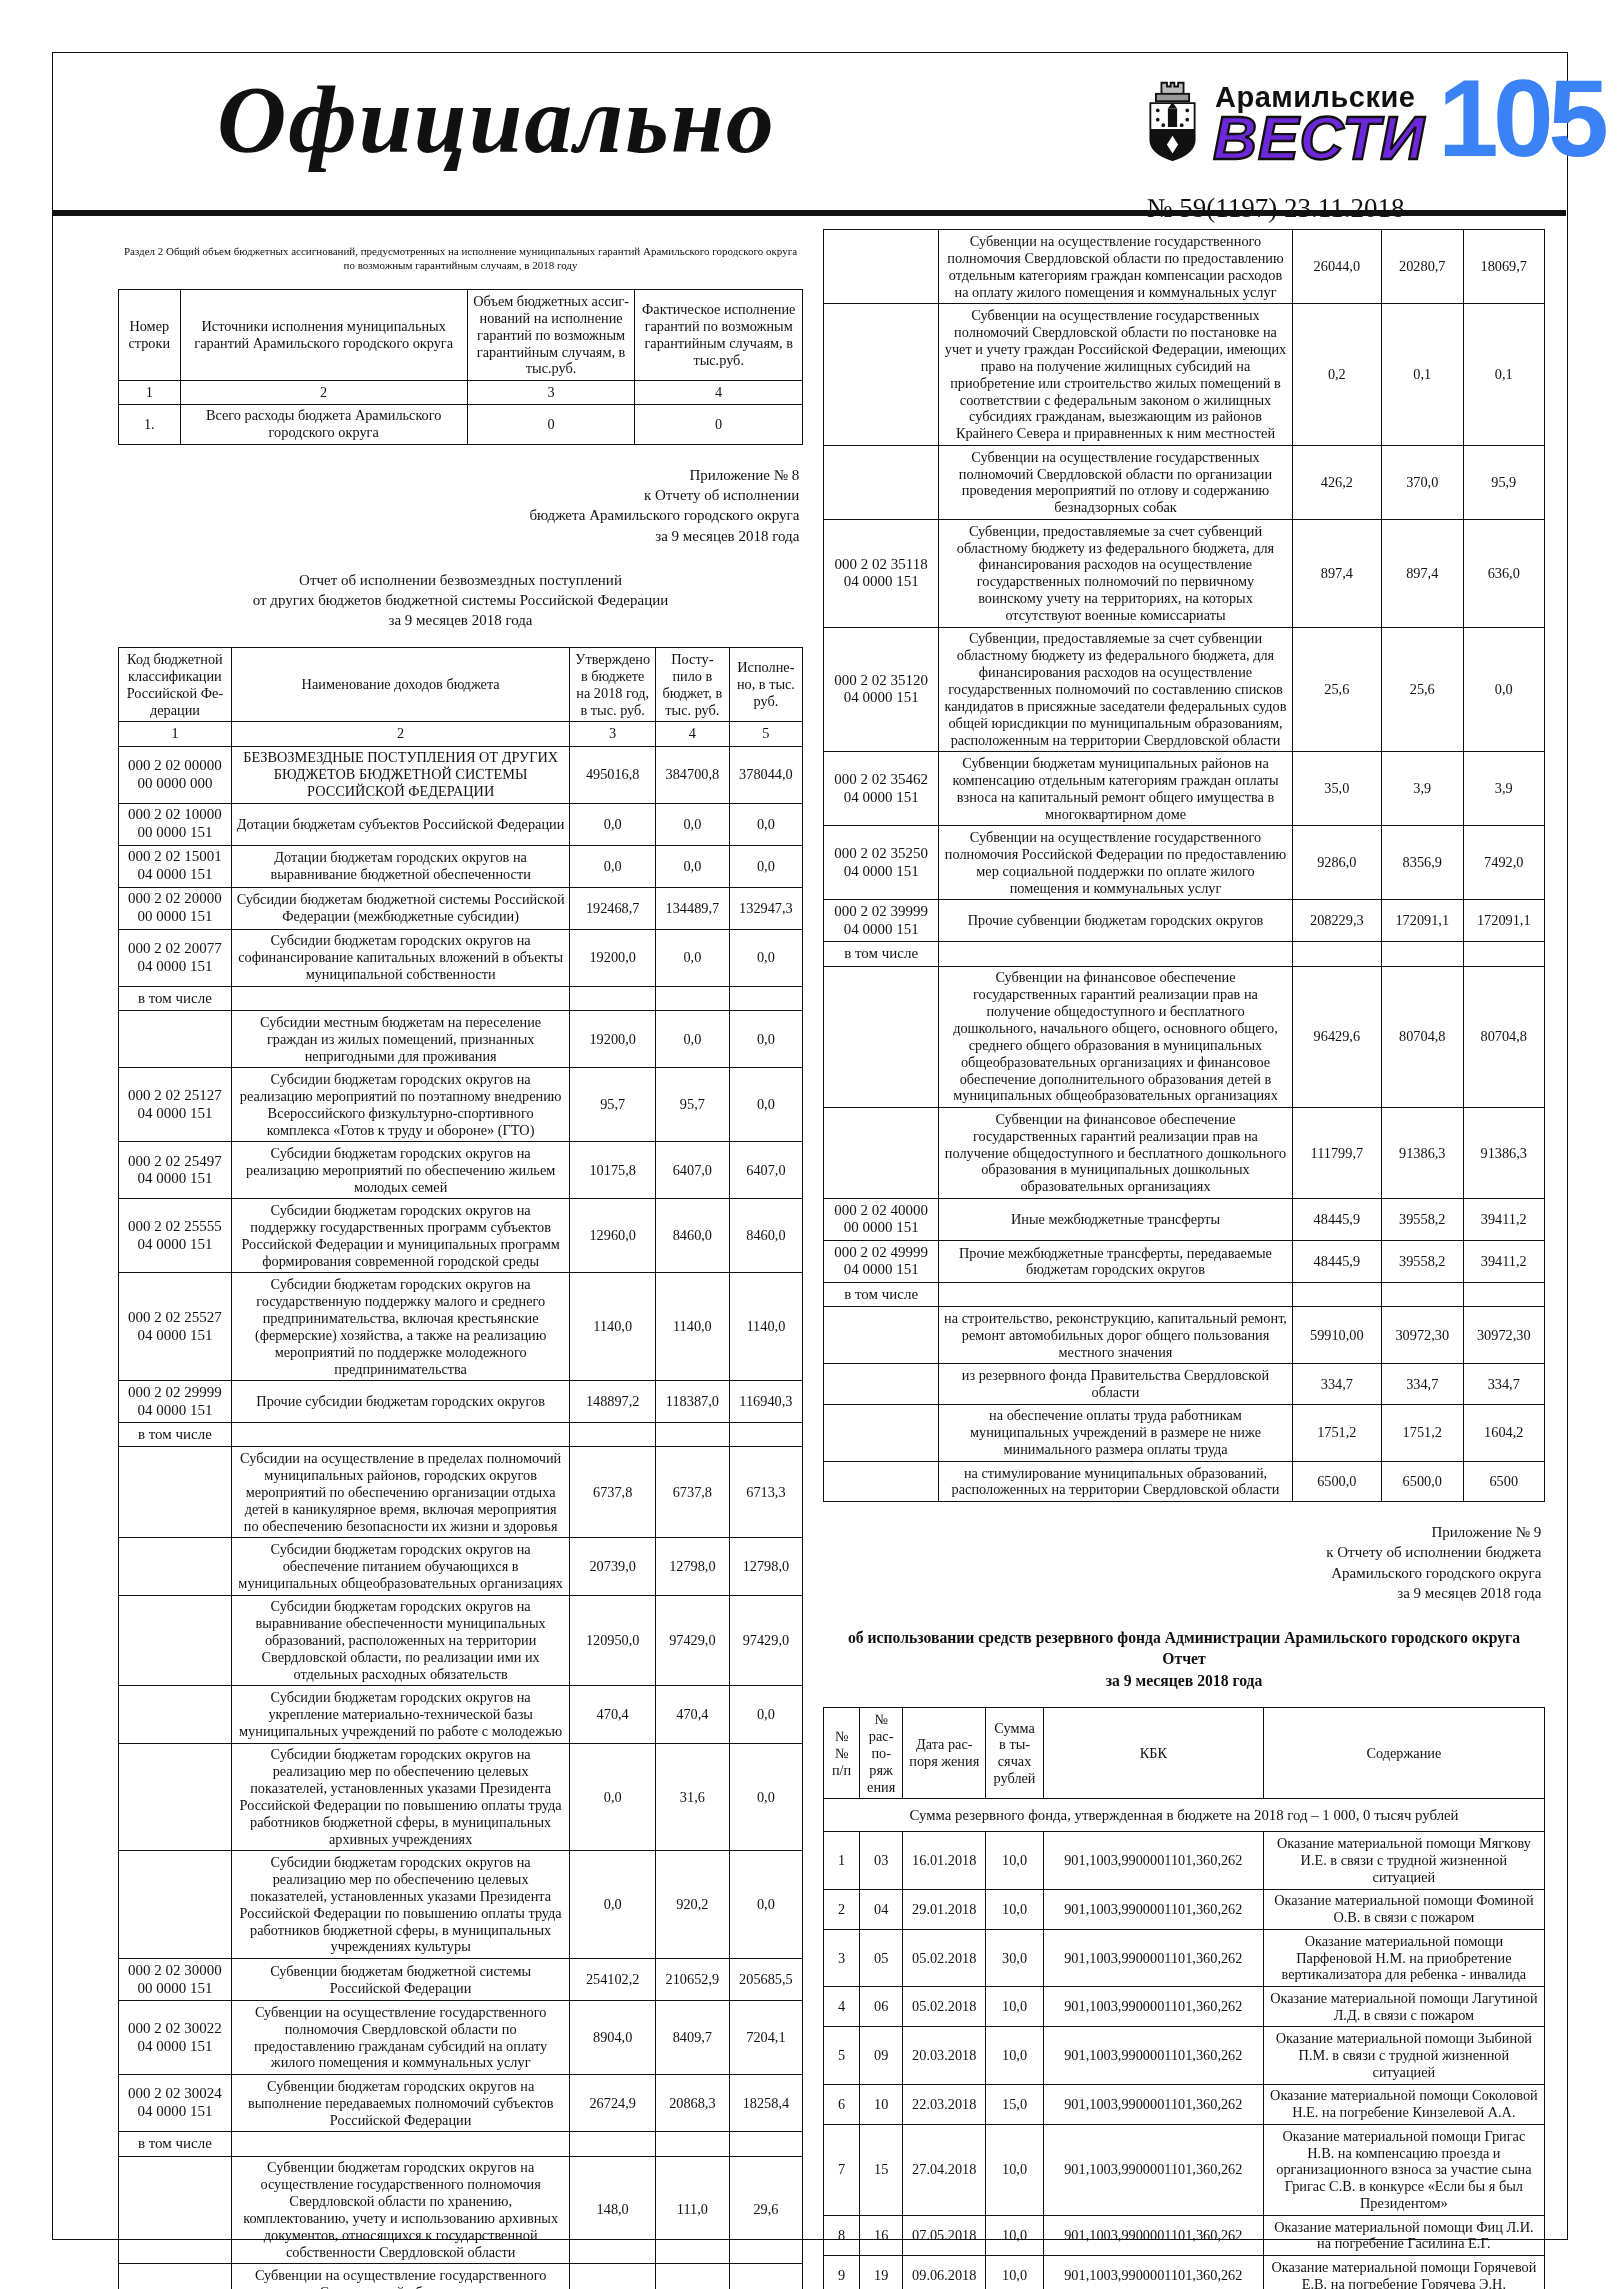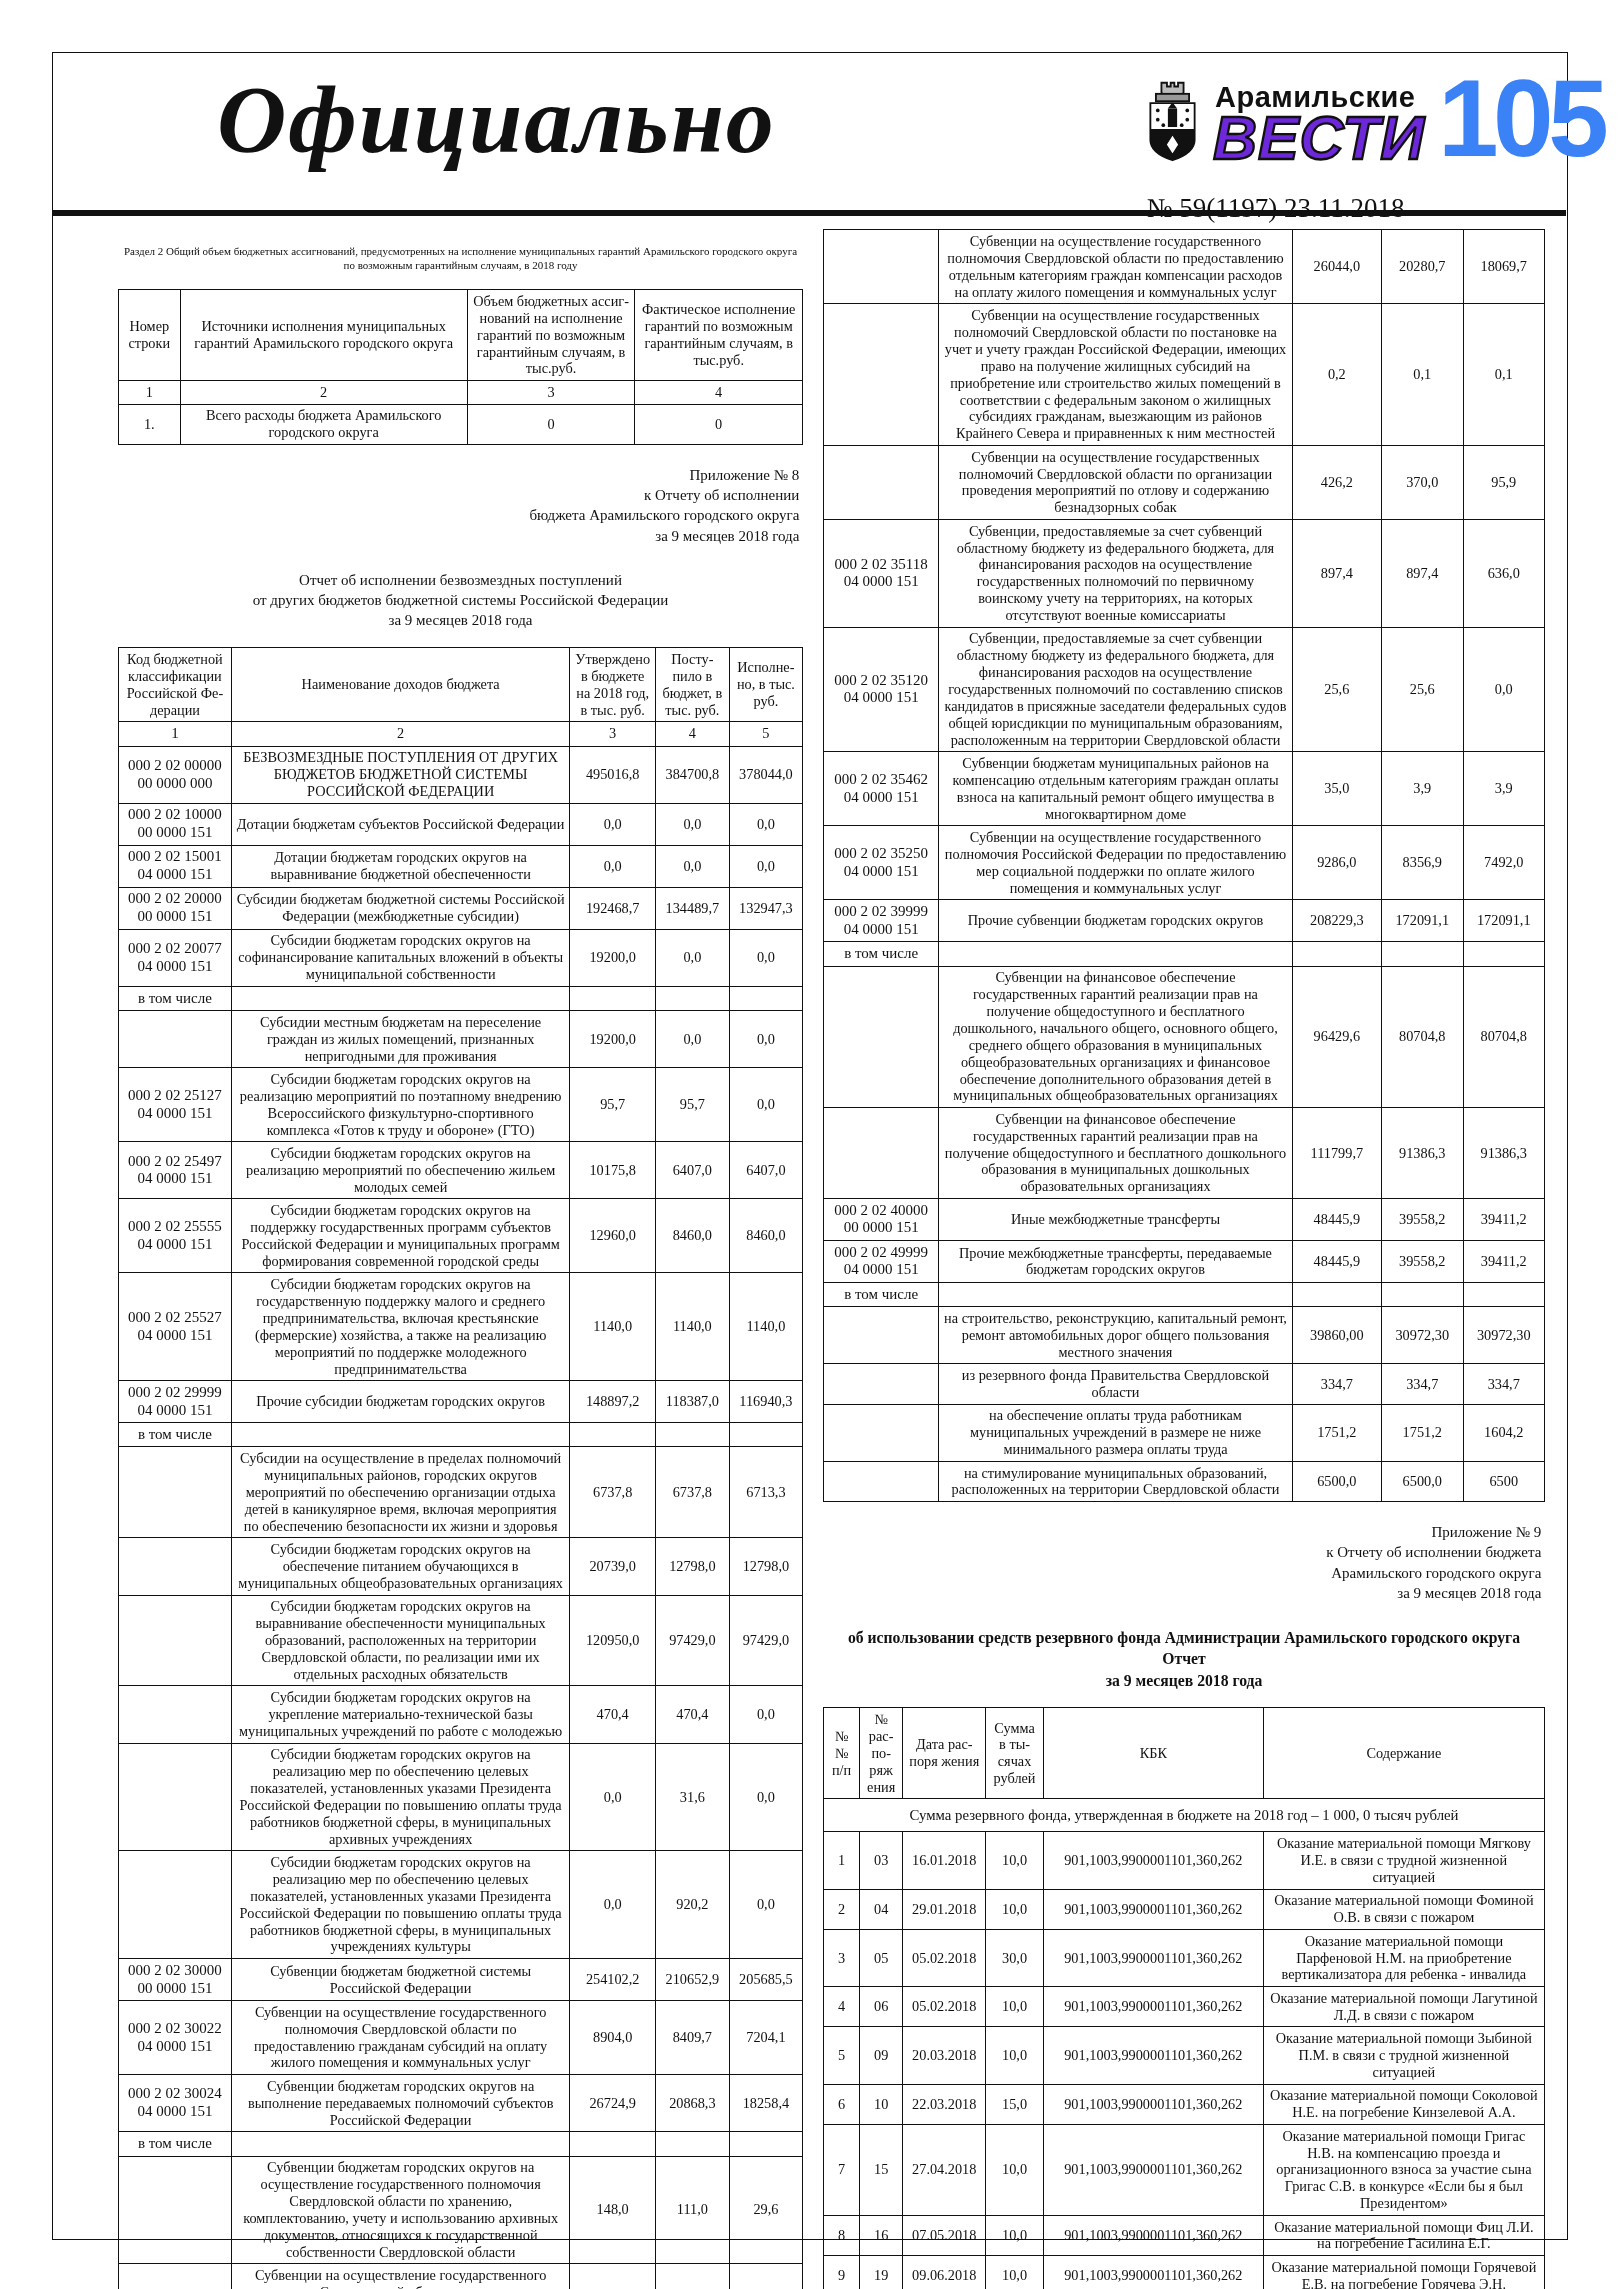--- a/index.html
+++ b/index.html
@@ -469,21 +469,21 @@
             <tr>
               <td>в том числе</td>
               <td></td>
               <td></td>
               <td></td>
               <td></td>
             </tr>
             <tr>
               <td></td>
               <td>на строительство, реконструкцию, капитальный ремонт, ремонт автомобильных дорог общего пользования местного значения</td>
-              <td>39860,00</td>
+              <td>59910,00</td>
               <td>30972,30</td>
               <td>30972,30</td>
             </tr>
             <tr>
               <td></td>
               <td>из резервного фонда Правительства Свердловской области</td>
               <td>334,7</td>
               <td>334,7</td>
               <td>334,7</td>
             </tr>

